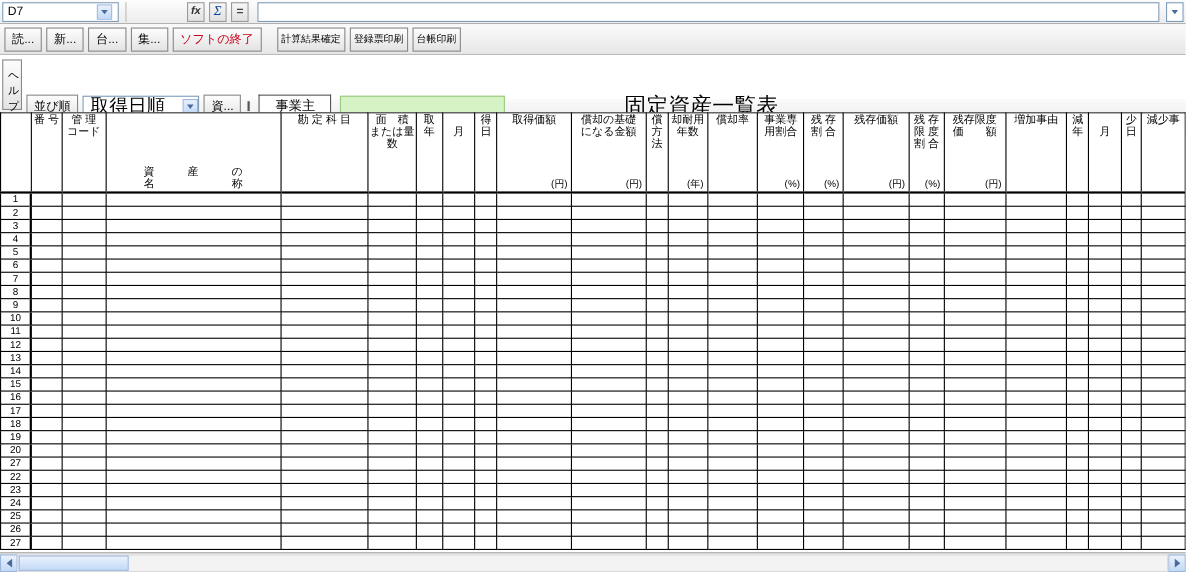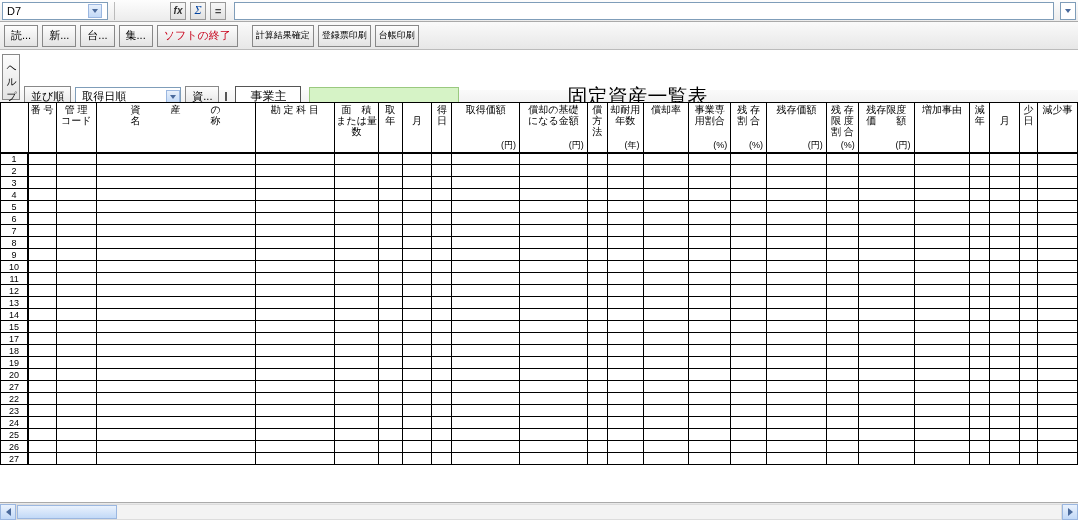--- a/index.html
+++ b/index.html
@@ -96,21 +96,21 @@
     border:1px solid #888; background:linear-gradient(#fdfdfd,#e3e3e3);
     writing-mode:vertical-rl;
     position:absolute; left:2px; top:54px;
     font-size:10px; display:flex;align-items:center;justify-content:center;
   }
   .combo {
     display:flex; align-items:center;
     border:1px solid #7f9db9; background:#fff;
     height:20px;
   }
-  .combo .txt{ padding:0 6px; min-width:90px; font-size:11px;}
+  .combo .txt{ padding:0 6px; min-width:90px; font-size:17px;}
   .toolbar2 {
     display:flex; align-items:center; height:30px;
     background: linear-gradient(#fafafa,#e7e7e7);
     border-bottom:1px solid #888;
     padding:2px 4px 18px 24px; gap:8px;margin-top:40px;
   }
   .owner-tab{
     height:22px; padding:0 14px;
     border:1px solid #555; border-bottom:2px solid #fff;
     background:#fff;
@@ -264,21 +264,21 @@
             </div>
           </th>
           <th>
             <div class="hd">
               <div style="white-space: pre;">管 理
 コード</div>
             </div>
           </th>
           <th>
             <div class="hd">
-              <div style="white-space: pre;">資　　　産　　　の
+              <div style="white-space: pre; margin-top: 47px;">資　　　産　　　の
 名　　　　　　　称</div>
             </div>
           </th>
           <th>
             <div class="hd">
               <div style="white-space: pre;">勘 定 科 目</div>
             </div>
           </th>
           <th>
             <div class="hd">
@@ -762,20 +762,46 @@
           <td></td>
           <td></td>
           <td></td>
           <td></td>
           <td></td>
           <td></td>
           <td></td>
         </tr>
         <tr>
           <td class="rownum">15</td>
+          <td></td>
+          <td></td>
+          <td></td>
+          <td></td>
+          <td></td>
+          <td></td>
+          <td></td>
+          <td></td>
+          <td></td>
+          <td></td>
+          <td></td>
+          <td></td>
+          <td></td>
+          <td></td>
+          <td></td>
+          <td></td>
+          <td></td>
+          <td></td>
+          <td></td>
+          <td></td>
+          <td></td>
+          <td></td>
+          <td></td>
+        </tr>
+        <tr>
+          <td class="rownum">16</td>
           <td></td>
           <td></td>
           <td></td>
           <td></td>
           <td></td>
           <td></td>
           <td></td>
           <td></td>
           <td></td>
           <td></td>

